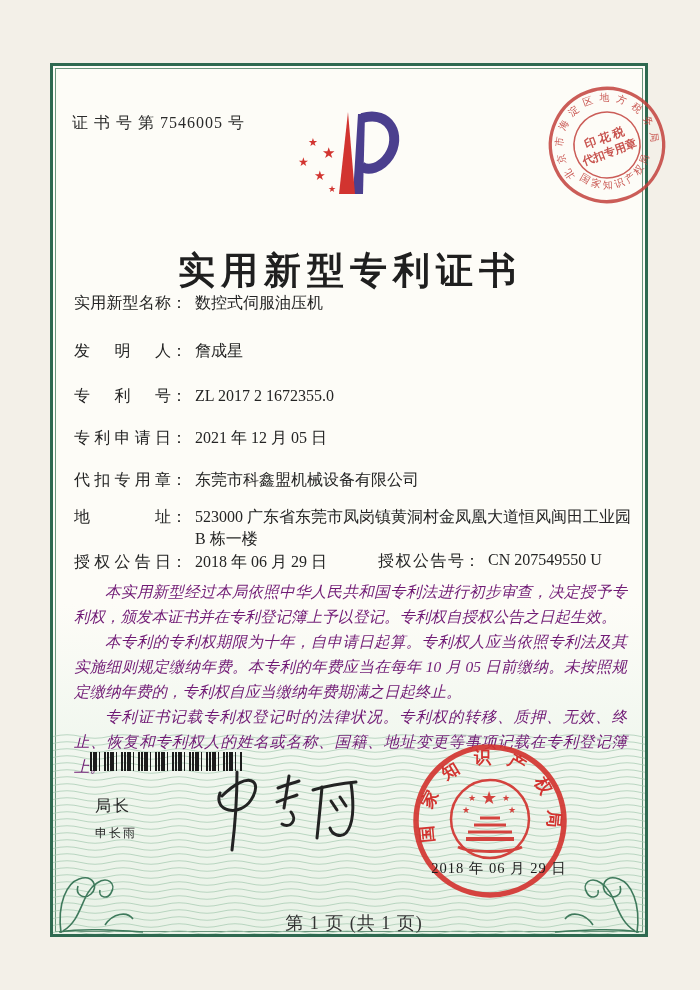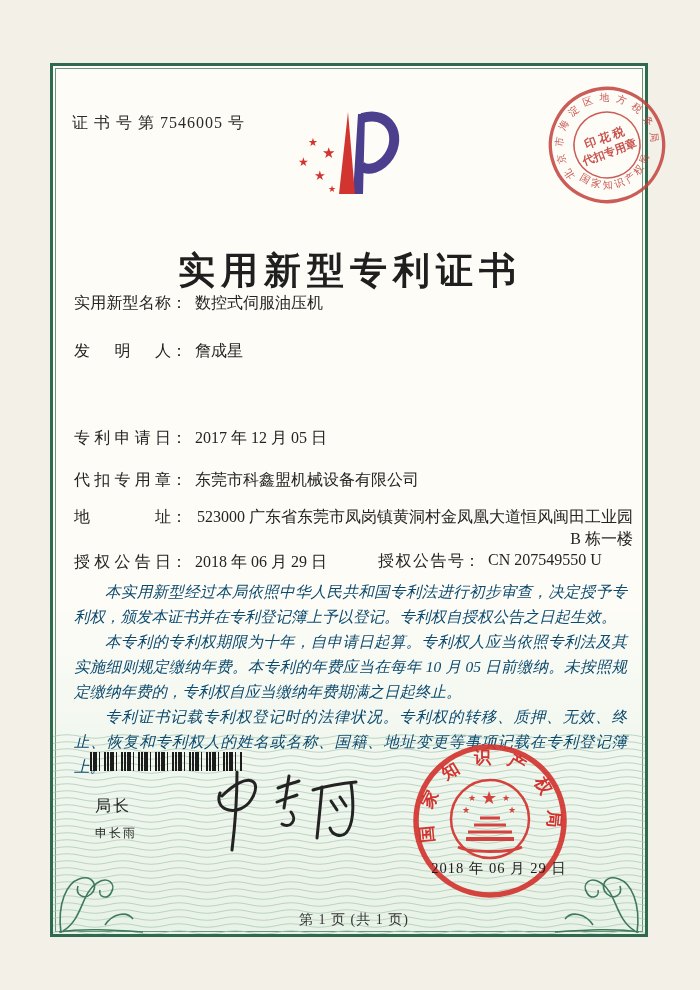--- a/index.html
+++ b/index.html
@@ -29,47 +29,47 @@
     left:0;right:0;top:202px;text-align:center;
     font-size:37px;font-weight:bold;letter-spacing:6px;color:#1f1f1f;margin-top:44px;
   }
   .field-row{left:74px;font-size:16px;line-height:22px;white-space:nowrap;}
   .flabel{
     display:inline-block;width:97px;
     text-align:justify;text-align-last:justify;
     vertical-align:top;
   }
   .fcolon{display:inline-block;vertical-align:top;}
-  .fvalue{display:inline-block;vertical-align:top;margin-left:4px;text-align:right;}
+  .fvalue{display:inline-block;vertical-align:top;margin-left:4px;}
   .fvalue.wrap{white-space:normal;width:438px;}
   .grant-no{left:378px;top:551px;font-size:16px;white-space:nowrap;}
   .grant-no .flabel{width:86px;font-family:Liberation Mono, monospace;}
   .body-text{
     left:74px;top:579px;width:553px;
     font-size:15.5px;line-height:25px;text-align:justify;
-    font-style:italic;color:#0c4a6e;
+    font-style:italic;color:#701a75;
   }
   .body-text p{margin:0;text-indent:2em;}
   .barcode{
     left:90px;top:752px;width:153px;height:19px;
     background:repeating-linear-gradient(90deg,
       #1c1c1c 0 2px,transparent 2px 3px,
       #1c1c1c 3px 7px,transparent 7px 9px,
       #1c1c1c 9px 10px,transparent 10px 14px,
       #1c1c1c 14px 16px,transparent 16px 17px);
   }
   .sig-title{left:95px;top:796px;font-size:16px;letter-spacing:2px;text-align:right;}
   .sig-name{left:95px;top:825px;font-size:12px;letter-spacing:2px;}
   .signature-svg{left:192px;top:766px;}
   .seal{left:410px;top:741px;width:160px;height:160px;}
   .seal-date{
     left:424px;top:859px;width:150px;text-align:center;
     font-size:14.5px;letter-spacing:1px;color:#1d1d1d;z-index:5;
   }
-  .footer{left:8px;right:0;top:911px;text-align:center;font-size:14px;letter-spacing:1px;color:#333;}
+  .footer{left:8px;right:0;top:911px;text-align:center;font-size:18px;letter-spacing:1px;color:#333;}
   .stamp-wrap{left:541px;top:79px;width:132px;height:132px;transform:rotate(-20deg);z-index:6;}
   .waves{left:53px;top:733px;width:592px;height:201px;z-index:0;}
   .layer{z-index:2;}
 </style>
 </head>
 <body>
 
 <div class="page">
 
   <div class="frame">
@@ -115,23 +115,27 @@
   <div class="abs doc-title layer">实用新型专利证书</div>
 
   <div class="abs field-row layer" style="top:292px">
     <span class="flabel">实用新型名称</span><span class="fcolon">：</span>
     <span class="fvalue">数控式伺服油压机</span>
   </div>
   <div class="abs field-row layer" style="top:340px">
     <span class="flabel">发明人</span><span class="fcolon">：</span>
     <span class="fvalue">詹成星</span>
   </div>
+  <div class="abs field-row layer" style="top:385px">
+    <span class="flabel">专利号</span><span class="fcolon">：</span>
+    <span class="fvalue">ZL 2017 2 1672355.0</span>
+  </div>
   <div class="abs field-row layer" style="top:427px">
     <span class="flabel">专利申请日</span><span class="fcolon">：</span>
-    <span class="fvalue">2017 年 12 月 05 日</span>
+    <span class="fvalue">2021 年 12 月 05 日</span>
   </div>
   <div class="abs field-row layer" style="top:469px">
     <span class="flabel">代扣专用章</span><span class="fcolon">：</span>
     <span class="fvalue">东莞市科鑫盟机械设备有限公司</span>
   </div>
   <div class="abs field-row layer" style="top:506px">
     <span class="flabel">地址</span><span class="fcolon">：</span>
     <span class="fvalue wrap">523000 广东省东莞市凤岗镇黄洞村金凤凰大道恒风闽田工业园 B 栋一楼</span>
   </div>
   <div class="abs field-row layer" style="top:551px">

